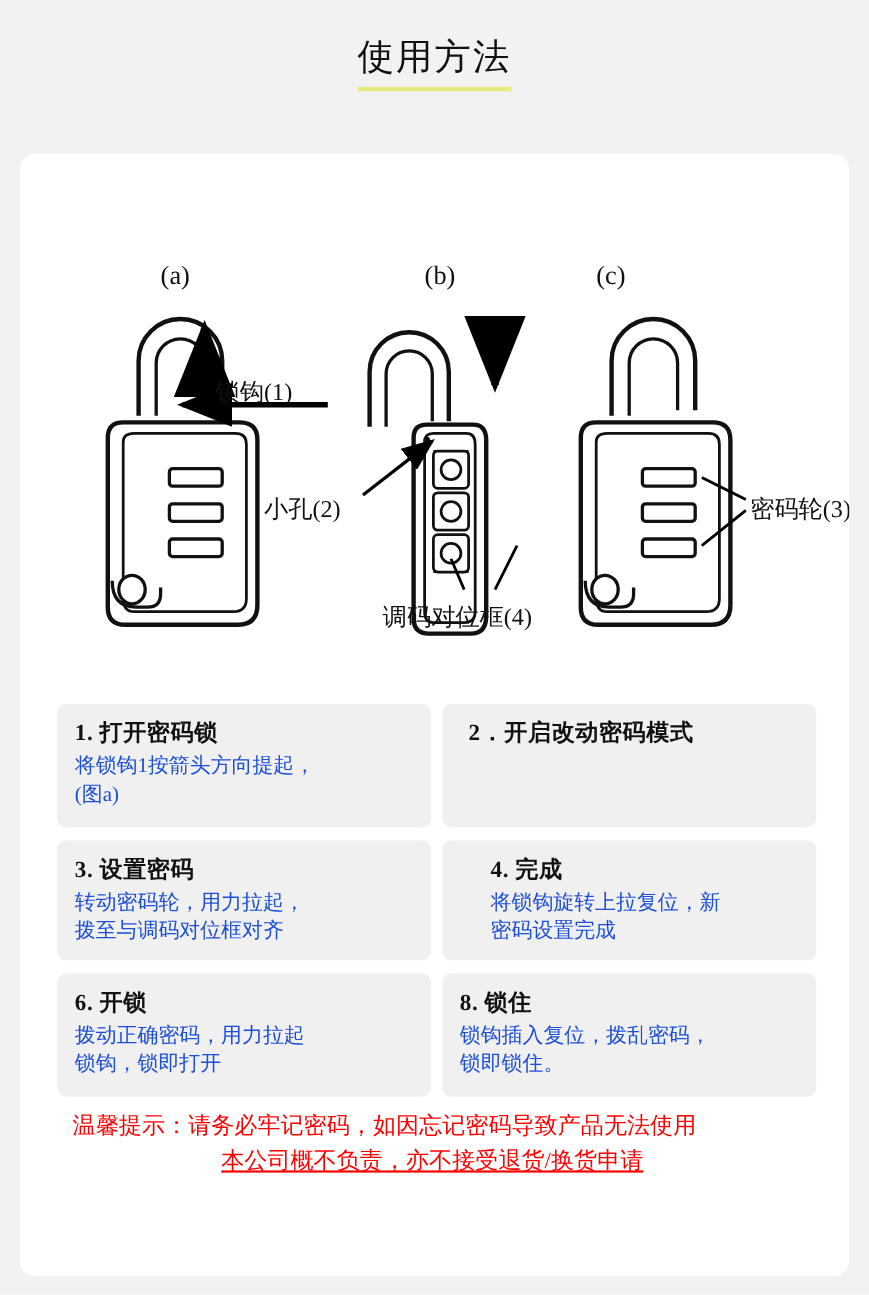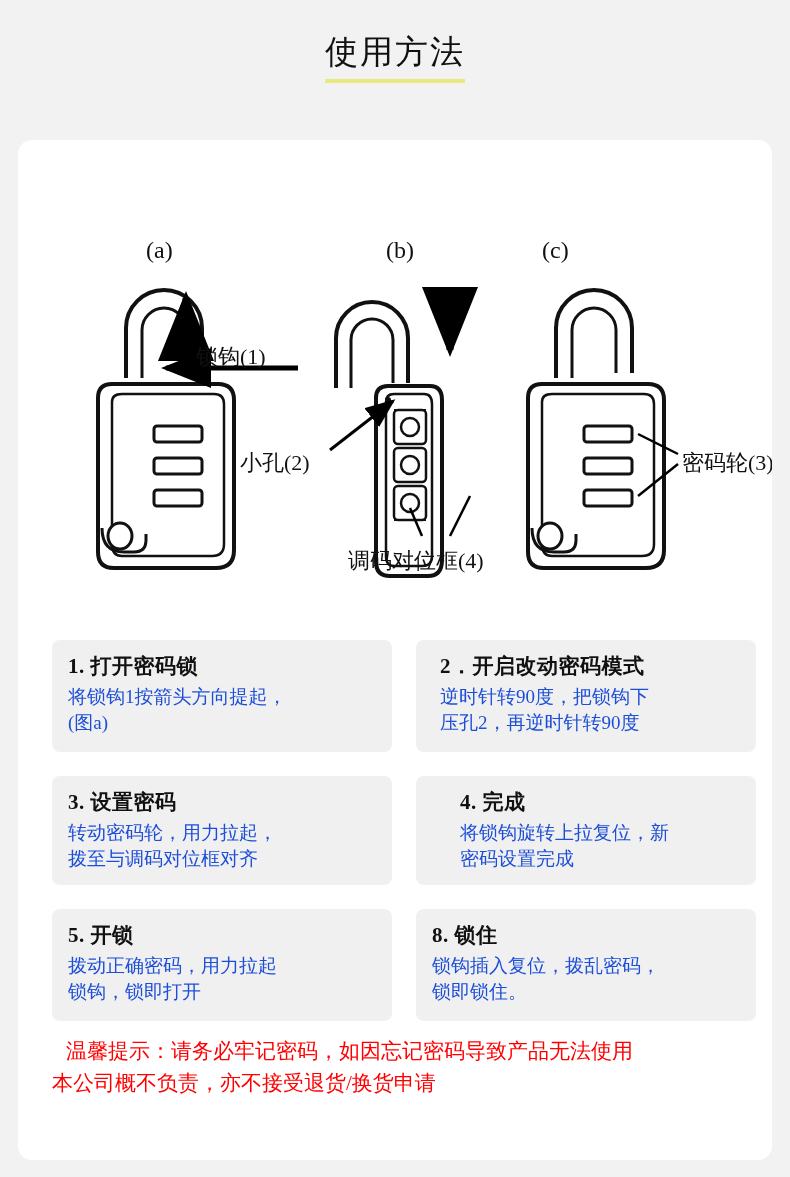--- a/index.html
+++ b/index.html
@@ -74,21 +74,20 @@
   
   .steps {
     position: absolute;
     top: 500px;
     left: 34px;
     width: 690px;
     display: grid;
     grid-template-columns: 340px 340px;
     grid-column-gap: 10px;
     grid-row-gap: 12px;
-    gap: 24px;
   }
   .step {
     background: #f0f0f0;
     border-radius: 8px;
     padding: 12px 16px 14px 16px;
     box-sizing: border-box;
   }
   .step-title {
     font-size: 21px;
     font-family: "Liberation Serif", serif;
@@ -108,31 +107,31 @@
   .step.s1 { min-height: 112px; }
   .step.s2 { min-height: 112px; padding-left: 24px; }
   .step.s3 { min-height: 106px; }
   .step.s4 { min-height: 106px; padding-left: 44px; }
   .step.s5 { min-height: 112px; }
   .step.s6 { min-height: 112px; }
 
   
   .warning {
     position: absolute;
-    top: 896px;
+    top: 868px;
     left: 34px;
     width: 690px;
     color: #ff0000;
     font-size: 21px;
     line-height: 1.5;
     font-family: "Liberation Serif", serif;
     text-align: center;
   }
   .warning .line1 { display: block; text-align: left; padding-left: 14px;}
-  .warning .line2 { display: block; text-align: left; padding-right: 8px;}
+  .warning .line2 { display: block; text-align: center; padding-right: 8px; text-decoration: underline;}
   .lbl {
     font-family: "Liberation Serif", serif;
   }
 </style>
 </head>
 <body>
 
 <div class="page">
 
   <div class="title-wrap">
@@ -223,35 +222,33 @@
     </div>
 
     <div class="steps">
       <div class="step s1">
         <div class="step-title">1. 打开密码锁</div>
         <div class="step-body">将锁钩1按箭头方向提起，
 (图a)</div>
       </div>
       <div class="step s2">
         <div class="step-title">2．开启改动密码模式</div>
-        <div class="step-body">逆时针转90度，把锁钩下
-压孔2，再逆时针转90度</div>
       </div>
       <div class="step s3">
         <div class="step-title">3. 设置密码</div>
         <div class="step-body">转动密码轮，用力拉起，
 拨至与调码对位框对齐</div>
       </div>
       <div class="step s4">
         <div class="step-title">4. 完成</div>
         <div class="step-body">将锁钩旋转上拉复位，新
 密码设置完成</div>
       </div>
       <div class="step s5">
-        <div class="step-title">5. 开锁</div>
+        <div class="step-title">6. 开锁</div>
         <div class="step-body">拨动正确密码，用力拉起
 锁钩，锁即打开</div>
       </div>
       <div class="step s6">
         <div class="step-title">8. 锁住</div>
         <div class="step-body">锁钩插入复位，拨乱密码，
 锁即锁住。</div>
       </div>
     </div>
 

